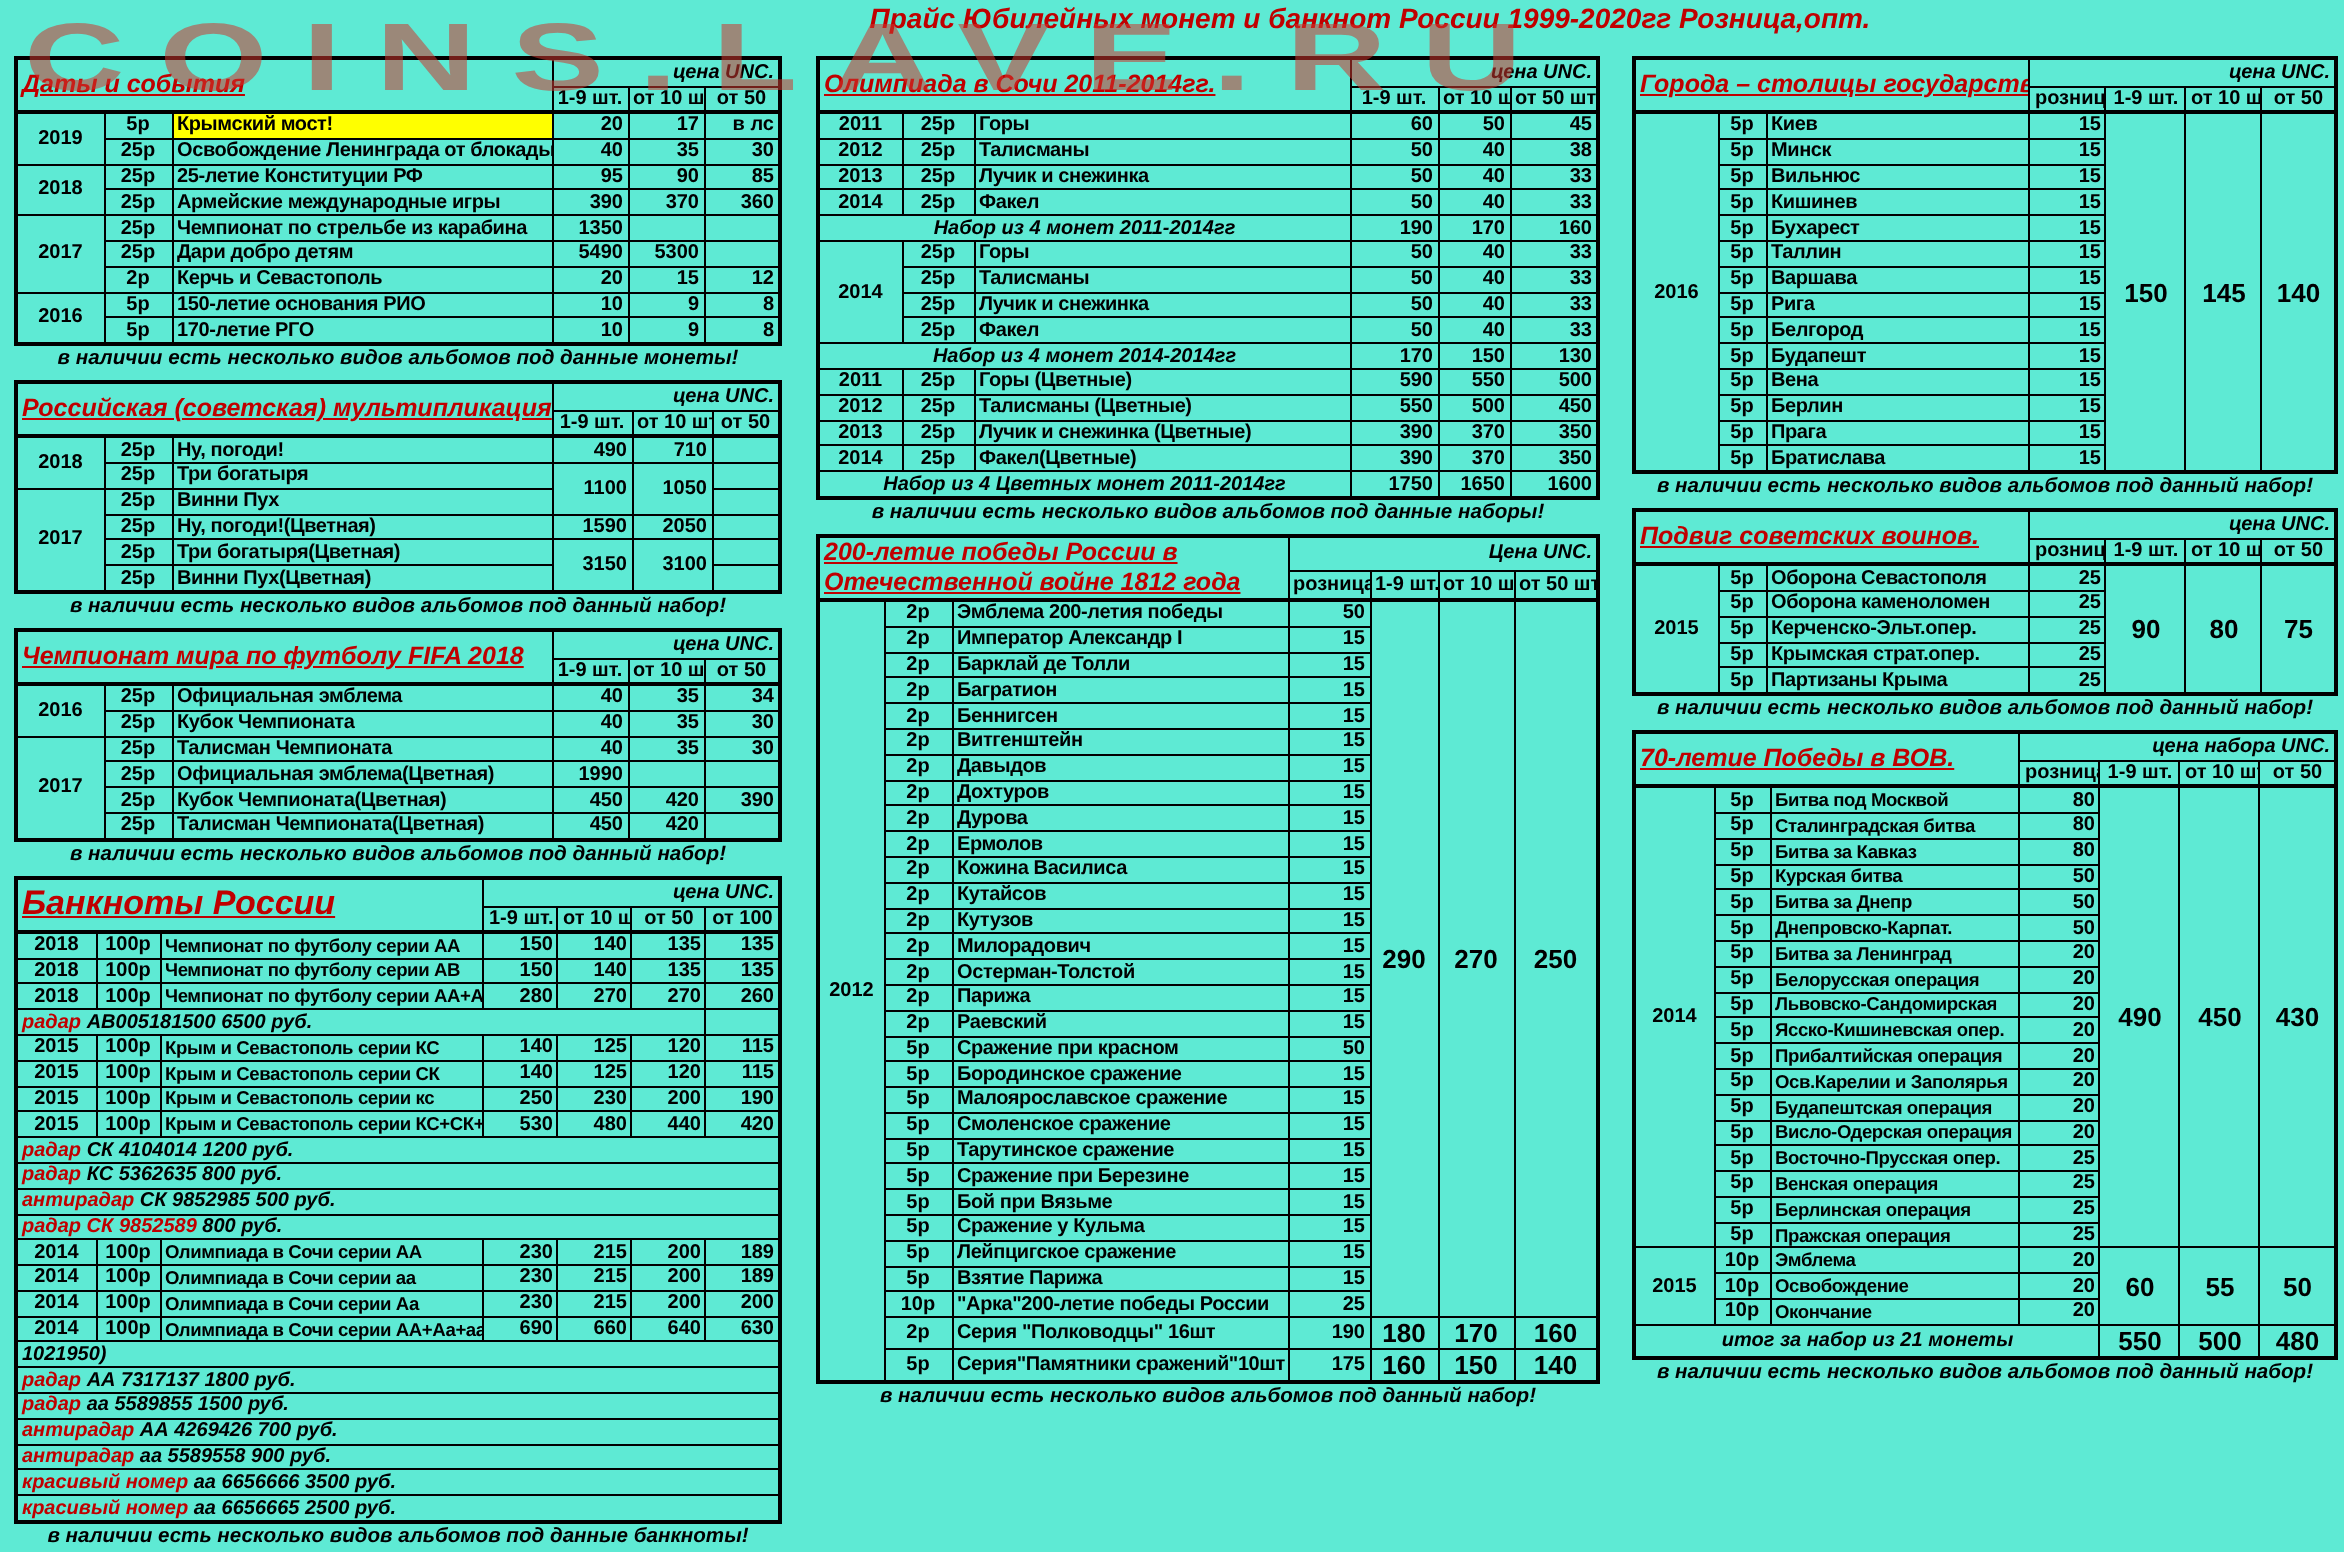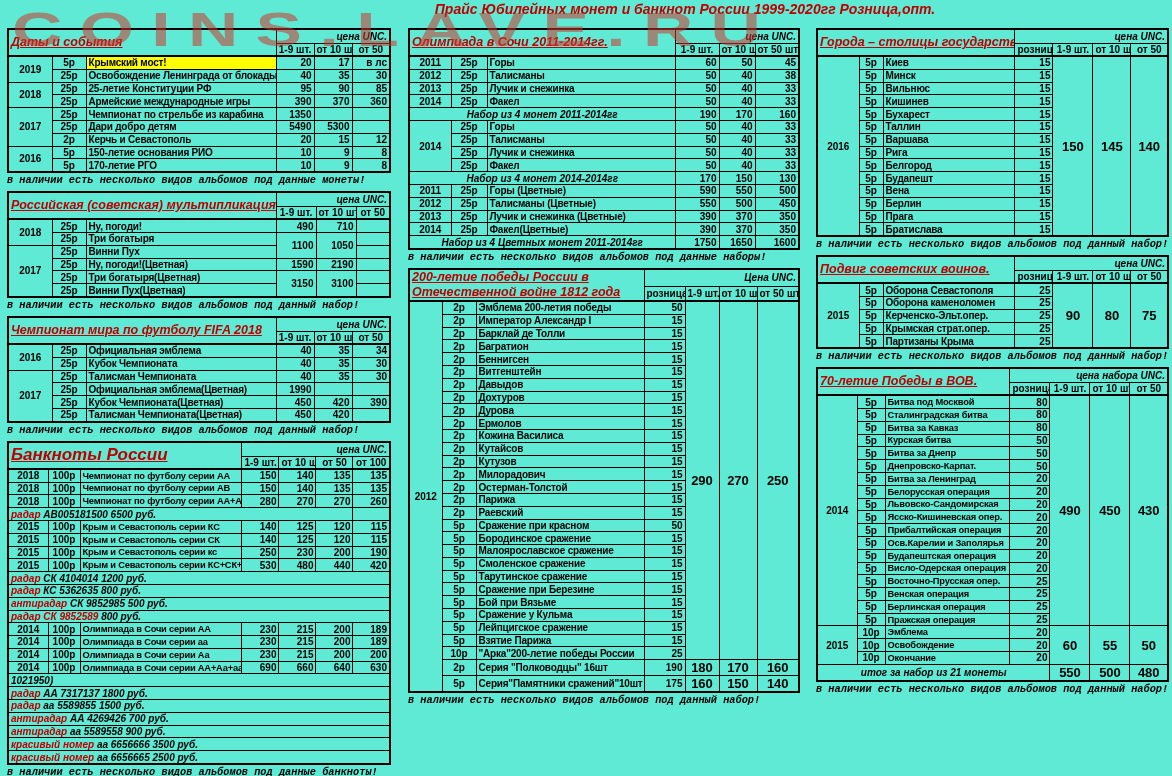--- a/index.html
+++ b/index.html
@@ -28,22 +28,22 @@
   .yr,.dn{text-align:center;}
   .nm{text-align:left;letter-spacing:-0.2px;}
   .nmS .nm{font-size:9.3px;}
   .pr{text-align:right;padding-right:3px;}
   .pr.big{text-align:center;font-size:13px;padding-right:2px;}
   .hl{background:#ffff00;}
   .set{text-align:center;font-style:italic;}
   .sred{color:#c00000;}
   .note{font-style:italic;font-size:10.3px;padding-left:5px;text-align:left;}
   .nred{color:#c00000;}
-  .fnote{font-style:italic;font-weight:bold;font-size:10.3px;text-align:left;
-        margin:1px 0 5px;color:#000;font-family:Liberation Mono, monospace;}
+  .fnote{font-style:italic;font-weight:bold;font-size:10.3px;text-align:center;
+        margin:1px 0 5px;color:#000;}
 </style>
 </head>
 <body>
 
 <div class="page">
   <div class="watermark">COINS.LAVE.RU</div>
   <div class="main-title">Прайс Юбилейных монет и банкнот России 1999-2020гг Розница,опт.</div>
   <div class="col" id="col-left">
       <table class="ptable">
         <colgroup>
@@ -179,21 +179,21 @@
           <tr>
             <td class="yr" rowspan="4">2017</td>
             <td class="dn">25р</td>
             <td class="nm">Винни Пух</td>
             <td class="pr"></td>
           </tr>
           <tr>
             <td class="dn">25р</td>
             <td class="nm">Ну, погоди!(Цветная)</td>
             <td class="pr">1590</td>
-            <td class="pr">2190</td>
+            <td class="pr">2050</td>
             <td class="pr"></td>
           </tr>
           <tr>
             <td class="dn">25р</td>
             <td class="nm">Три богатыря(Цветная)</td>
             <td class="pr" rowspan="2">3150</td>
             <td class="pr" rowspan="2">3100</td>
             <td class="pr"></td>
           </tr>
           <tr>

